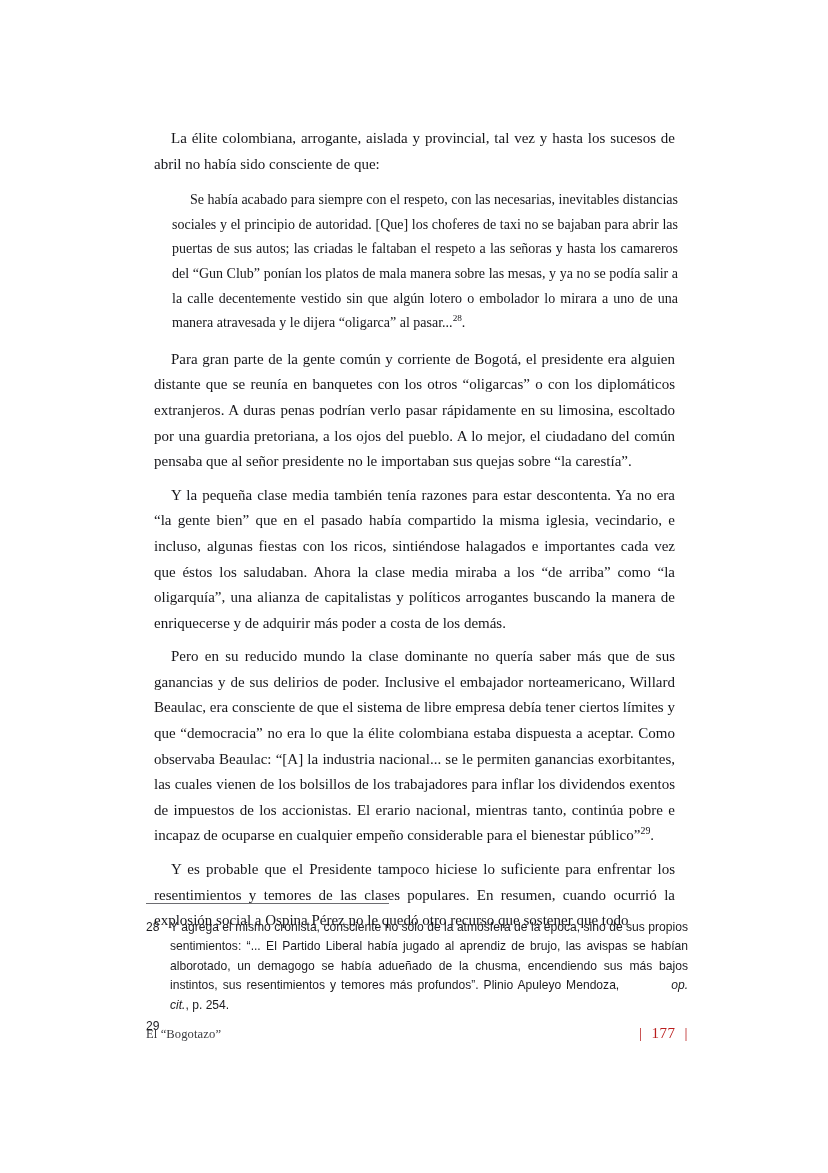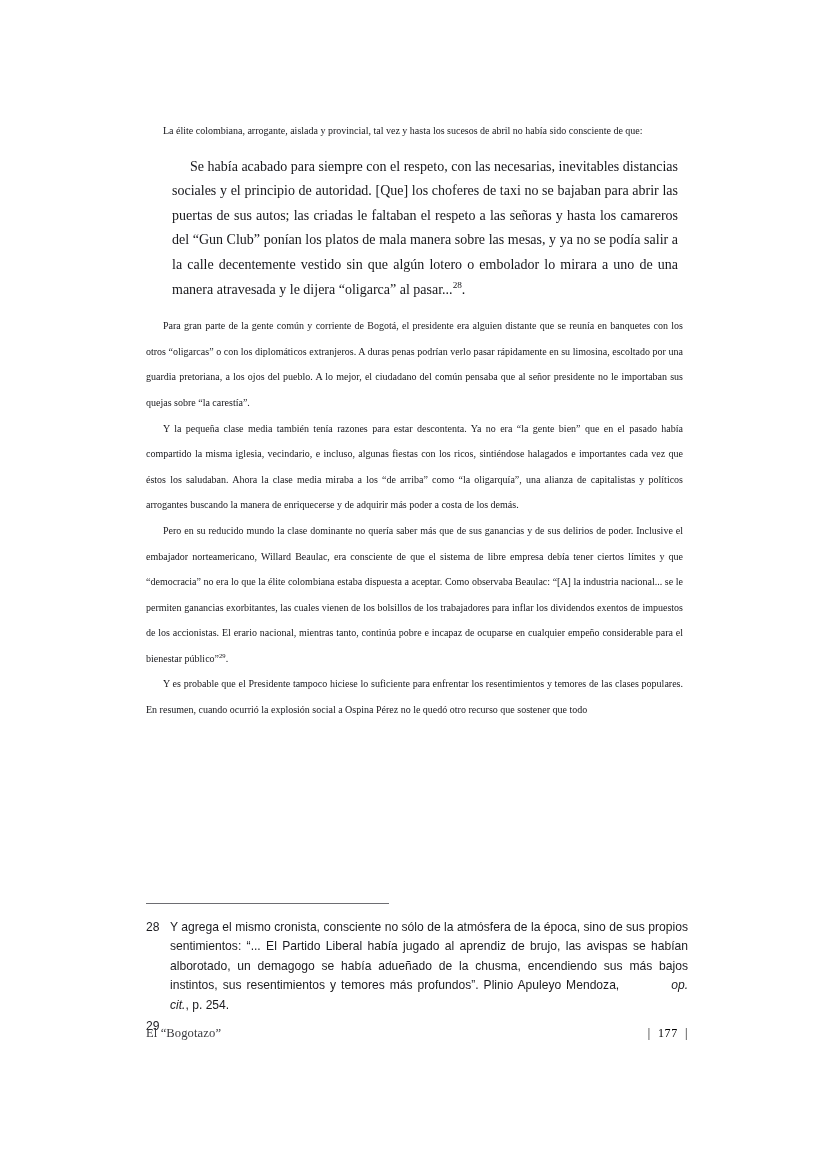--- a/index.html
+++ b/index.html
@@ -21,23 +21,23 @@
     overflow: hidden;
     box-sizing: border-box;
   }
   .content {
     position: absolute;
     left: 146px;
     top: 118px;
     width: 537px;
   }
   p.body-par {
-    margin: 0;
+    margin: 8px;
     font-family: "Liberation Serif", serif;
-    font-size: 10px;
+    font-size: 15px;
     line-height: 25.6px;
     text-align: justify;
     text-indent: 17px;
     color: #16161a;
     -webkit-font-smoothing: antialiased;
   }
   .blockquote {
     margin: 11px 0 11px 0;
     padding-left: 26px;
     padding-right: 5px;
@@ -108,23 +108,23 @@
   }
   .footer-title {
     font-family: "Liberation Serif", serif;
     font-size: 12.6px;
     line-height: 16px;
     color: #3a3a3e;
     letter-spacing: 0.1px;
   }
   .footer-page {
     font-family: "Liberation Serif", serif;
-    font-size: 12px;
+    font-size: 15px;
     line-height: 16px;
-    color: #000000;
+    color: #b91c1c;
     letter-spacing: 0.6px;
     white-space: pre;
   }
 </style>
 </head>
 <body>
 
 <div class="page">
 
   <div class="content">

